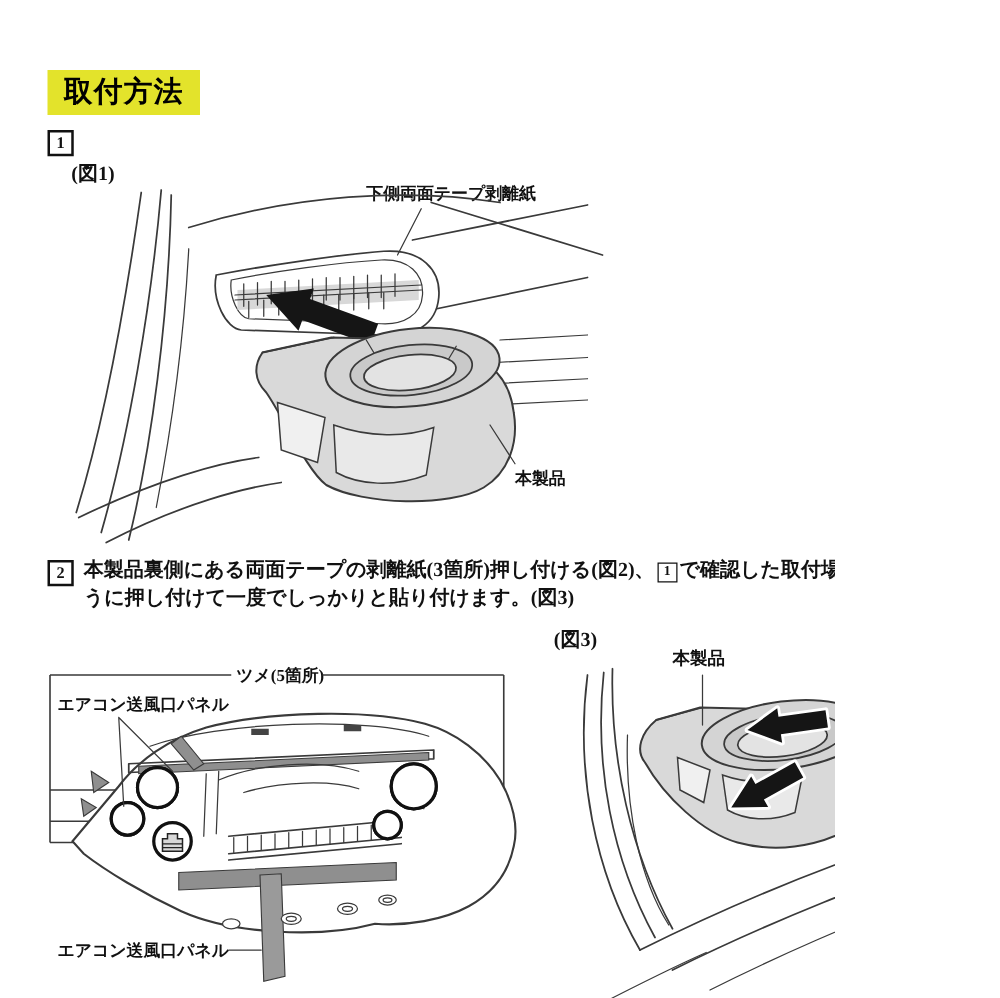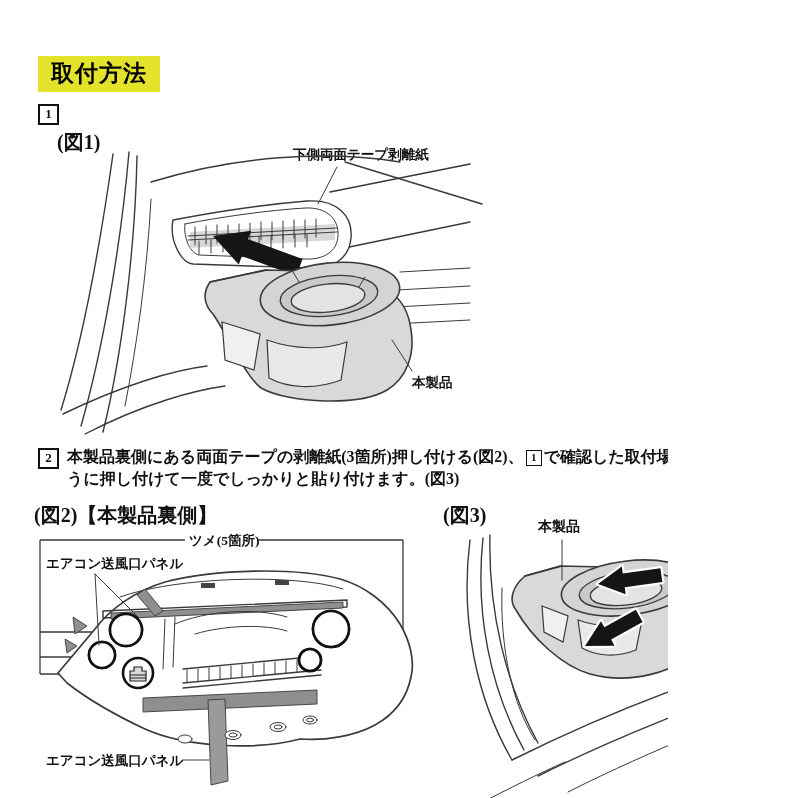--- a/index.html
+++ b/index.html
@@ -12,21 +12,21 @@
               color:#e60012;font-size:20px;font-weight:800;padding:6px 12px;white-space:nowrap;line-height:1.2;}
   
   .step{position:absolute;display:flex;gap:8px;font-size:16px;font-weight:600;line-height:1.4;}
   .step-1{left:38px;top:86px;width:745px;}
   .step-2{left:38px;top:430px;width:750px;}
   .step-num{flex:0 0 auto;width:17px;height:17px;border:2px solid #111;font-size:13px;font-weight:700;
             display:flex;align-items:center;justify-content:center;margin-top:2px;background:#fff;}
   .inline-num{display:inline-flex;width:14px;height:14px;border:1.5px solid #111;font-size:11px;font-weight:700;
               align-items:center;justify-content:center;vertical-align:1px;margin:0 2px;background:#fff;}
   
-  .fig-caption{position:absolute;font-size:20px;font-weight:700;white-space:nowrap;}
+  .fig-caption{position:absolute;font-size:16px;font-weight:700;white-space:nowrap;}
   .fig-label{position:absolute;font-size:13.5px;font-weight:600;white-space:nowrap;}
   .fig-label.bold{font-weight:800;font-size:14px;}
   
   svg{position:absolute;}
   .ln{fill:none;stroke:#3a3a3a;stroke-width:1.4;stroke-linecap:round;}
   .ln-thin{fill:none;stroke:#3a3a3a;stroke-width:1;stroke-linecap:round;}
   .fill-body{fill:#d9d9d9;stroke:#3a3a3a;stroke-width:1.6;}
   .fill-ring1{fill:#d4d4d4;stroke:#3a3a3a;stroke-width:1.6;}
   .fill-ring2{fill:#c9c9c9;stroke:#3a3a3a;stroke-width:1.4;}
   .fill-ring3{fill:#e3e3e3;stroke:#3a3a3a;stroke-width:1.4;}
@@ -102,21 +102,20 @@
 
     <path class="ln-thin" d="M282,23 L263,60"></path>
     <path class="ln-thin" d="M337,196 L357,227"></path>
   </svg>
 
   <div class="step step-2">
     <span class="step-num">2</span>
     <span class="step-text"><span>本製品裏側にある両面テープの剥離紙(3箇所)押し付ける(図2)、</span><span class="inline-num">1</span><span>で確認した取付場所に密着するように押し付けて一度でしっかりと貼り付けます。(図3)</span></span>
   </div>
 
-  <div class="fig-caption" style="left:34px;top:486px;">(図2)【本製品裏側】</div>
   <div class="fig-label" style="left:186px;top:516px;background:#fff;padding:0 3px;">ツメ(5箇所)</div>
   <div class="fig-label" style="left:46px;top:539px;">エアコン送風口パネル</div>
   <div class="fig-label" style="left:46px;top:736px;">エアコン送風口パネル</div>
 
   <svg style="left:25px;top:513px;" width="420" height="278" viewBox="0 0 420 278">
 
     <g class="bracket">
       <path d="M15,11 L160,11 M233,11 L378,11"></path>
       <path d="M15,11 L15,145 M378,11 L378,130"></path>
       <path d="M15,103 L85,103 M15,128 L63,128 M15,145 L100,145"></path>

